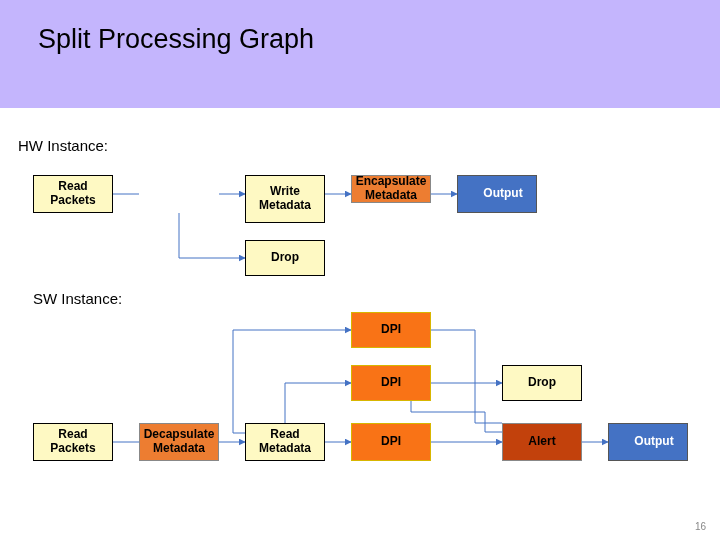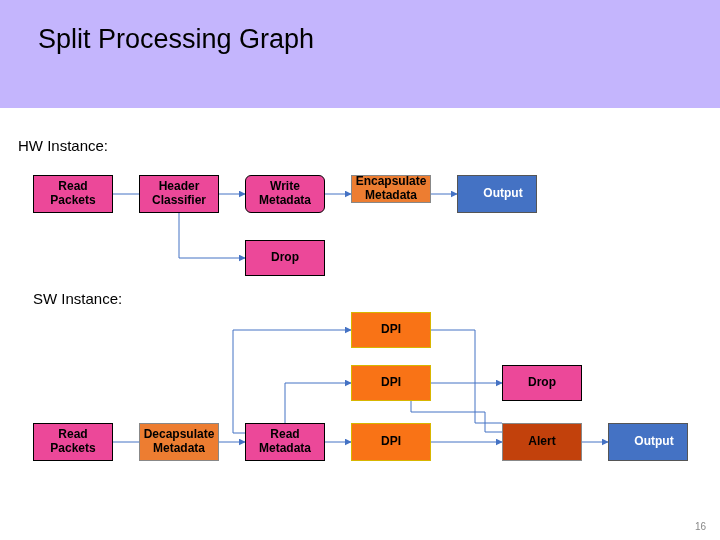--- a/index.html
+++ b/index.html
@@ -35,21 +35,21 @@
     position: absolute;
     text-align: center;
     font-size: 12px;
     line-height: 1.15;
     display: flex;
     align-items: center;
     justify-content: center;
     font-weight: bold;
     color: #000;
   }
-  .node.white { background: #ec4899; border: 1.5px solid #000; }
+  .node.white { background: #fef9c3; border: 1.5px solid #000; }
   .node.orange { background: #ed7d31; border: 1px solid #888; color: #000; }
   .node.blue { background: #4472c4; border: 1px solid #555; color: #fff; padding-left: 12px; }
   .node.yellow { background: #c2410c; border: 1px solid #888; color: #000; }
   .node.y-outline { background: #f97316; border: 1.5px solid #d8b600; color: #000; }
   svg.edges {
     position: absolute;
     top: 0; left: 0;
     width: 720px; height: 540px;
     pointer-events: none;
   }
@@ -97,22 +97,21 @@
     <path d="M 246 433 L 233 433 L 233 330 L 351 330" fill="none" stroke="#4472c4" stroke-width="1" marker-end="url(#arr)"></path>
 
     <path d="M 431 330 L 475 330 L 475 423 L 502 423 " fill="none" stroke="#4472c4" stroke-width="1"></path>
 
     <path d="M 411 401 L 411 412 L 485 412 L 485 432 L 502 432" fill="none" stroke="#4472c4" stroke-width="1"></path>
   </svg>
 
   <div class="section-label" style="left:18px; top:137px;">HW Instance:</div>
 
   <div class="node white" style="left:33px; top:175px; width:80px; height:38px;">Read<br>Packets</div>
-  <div class="node white" style="left:139px; top:175px; width:80px; height:38px;">Header<br>Classifier</div>
-  <div class="node white" style="left:245px; top:175px; width:80px; height:38px;border-radius:6px;">Write<br>Metadata</div>
+  <div class="node white" style="left:245px; top:175px; width:80px; height:48px;">Write<br>Metadata</div>
   <div class="node orange" style="left:351px; top:175px; width:80px; height:28px;">Encapsulate<br>Metadata</div>
   <div class="node blue" style="left:457px; top:175px; width:80px; height:38px;">Output</div>
   <div class="node white" style="left:245px; top:240px; width:80px; height:36px;">Drop</div>
 
   <div class="section-label" style="left:33px; top:290px;">SW Instance:</div>
 
   <div class="node y-outline" style="left:351px; top:312px; width:80px; height:36px;">DPI</div>
   <div class="node y-outline" style="left:351px; top:365px; width:80px; height:36px;">DPI</div>
   <div class="node white" style="left:502px; top:365px; width:80px; height:36px;">Drop</div>
 

